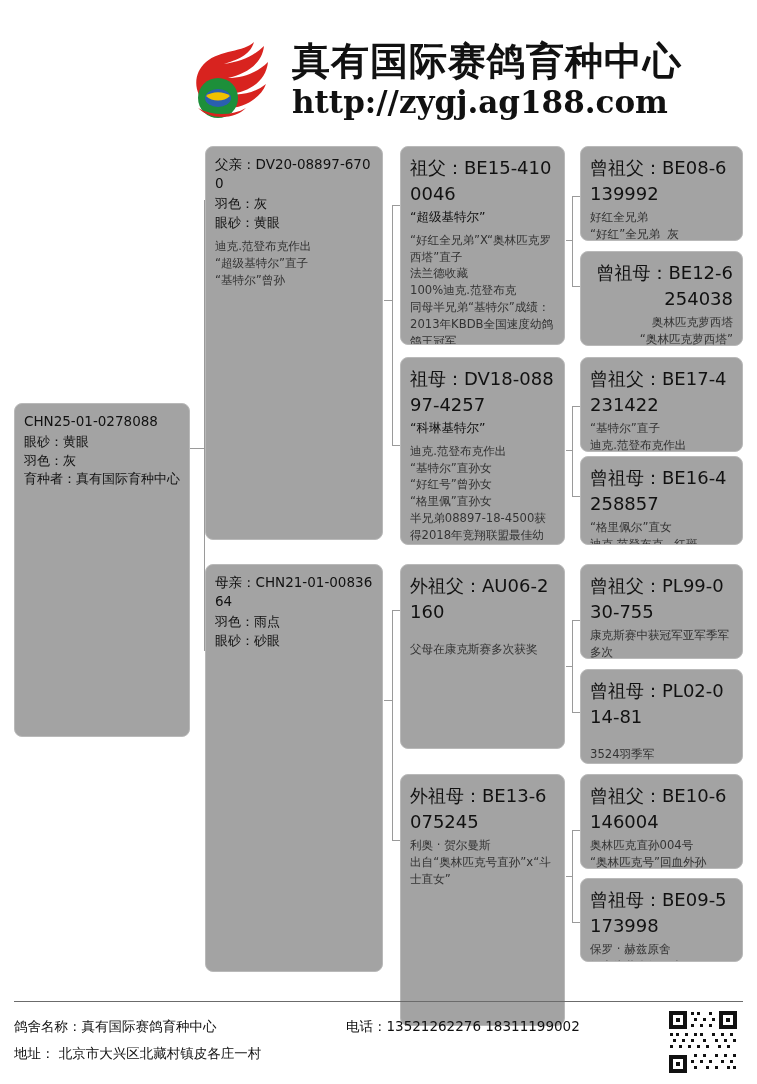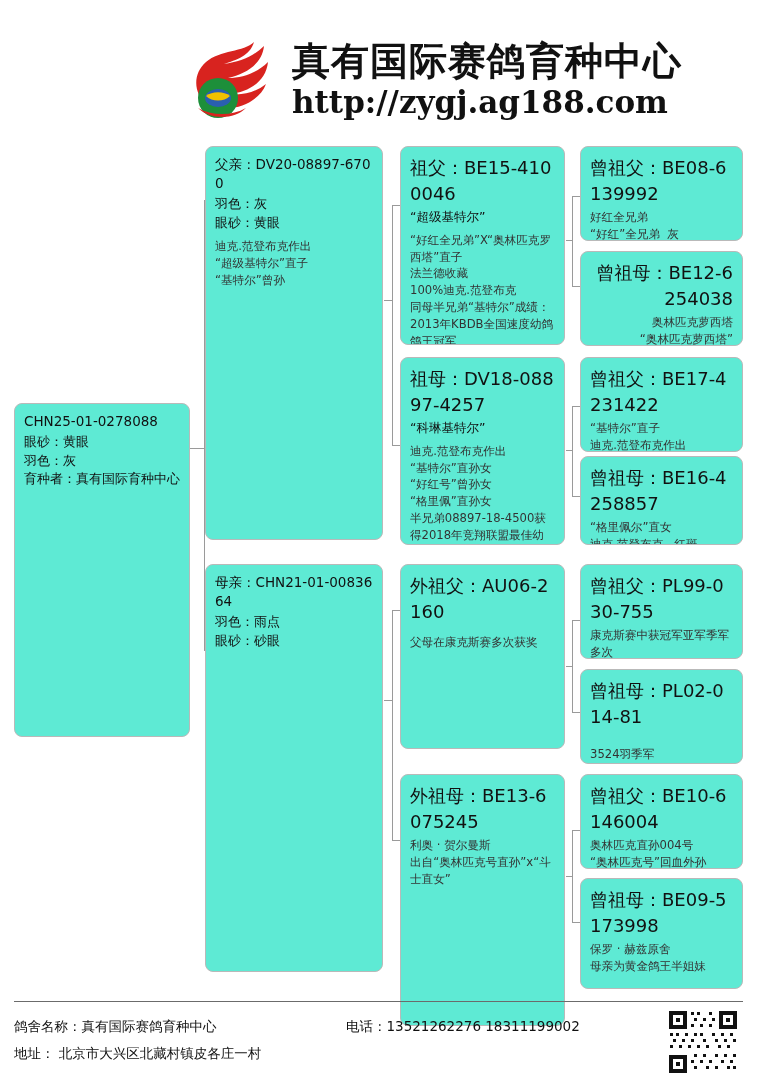--- a/index.html
+++ b/index.html
@@ -28,21 +28,21 @@
   .brand-url {
     position: absolute; left: 292px; top: 84px;
     font-size: 31px; font-weight: bold;
     font-family: "DejaVu Serif", "Liberation Serif", serif;
     color: #111;
     white-space: nowrap;
   }
   
   .box {
     position: absolute;
-    background: #5eead4;
+    background: #a3a3a3;
     border: 1px solid #b9b9b9;
     border-radius: 8px;
     overflow: hidden;
     padding: 8px 9px;
     line-height: 1.42;
   }
   .ttl {
     font-size: 18px;
     color: #111;
     margin: 0 0 2px 0;
@@ -185,21 +185,21 @@
       <div>迪克.范登布克作出
 “基特尔”直孙女
 “好红号”曾孙女
 “格里佩”直孙女
 半兄弟08897-18-4500获得2018年竞翔联盟最佳幼鸽第3位</div>
     </div>
 </div>
 
 <div class="box" style="left:400px; top:564px; width:165px; height:185px;">
   <div class="ttl"><span class="lbl">外祖父：</span><span>AU06-2160</span></div>
-  <div class="body-txt" style="margin-top:10px;">
+  <div class="body-txt" style="margin-top:17px;">
       <div>父母在康克斯赛多次获奖</div>
     </div>
 </div>
 
 <div class="box" style="left:400px; top:774px; width:165px; height:252px;">
   <div class="ttl"><span class="lbl">外祖母：</span><span>BE13-6075245</span></div>
   <div class="body-txt" style="margin-top:3px;">
       <div>利奥 · 贺尔曼斯
 出自“奥林匹克号直孙”x“斗士直女”</div>
     </div>
@@ -264,21 +264,21 @@
 </div>
 
 <div class="box" style="left:580px; top:774px; width:163px; height:95px;">
   <div class="ttl"><span class="lbl">曾祖父：</span><span>BE10-6146004</span></div>
   <div class="body-txt" style="margin-top:3px;">
       <div>奥林匹克直孙004号
 “奥林匹克号”回血外孙</div>
     </div>
 </div>
 
-<div class="box" style="left:580px; top:878px; width:163px; height:111px;">
+<div class="box" style="left:580px; top:878px; width:163px; height:84px;">
   <div class="ttl"><span class="lbl">曾祖母：</span><span>BE09-5173998</span></div>
   <div class="body-txt" style="margin-top:3px;">
       <div>保罗 · 赫兹原舍
 母亲为黄金鸽王半姐妹</div>
     </div>
 </div>
 
 <div class="footer-rule"></div>
 <div class="footer">
   <div class="f-col-a">

